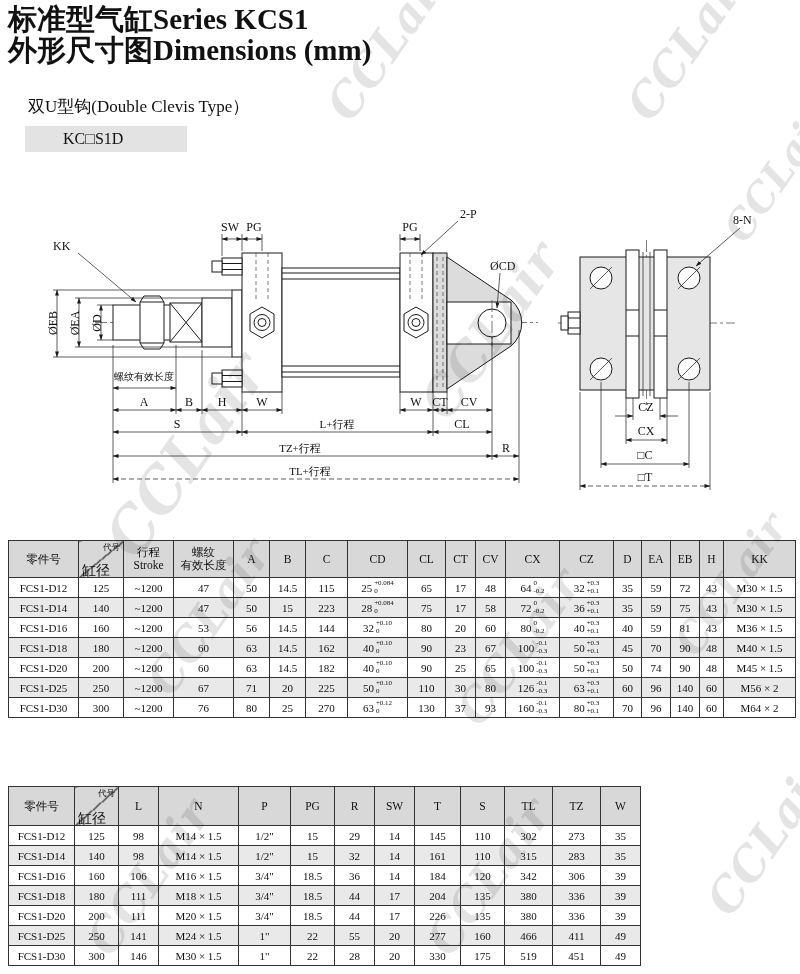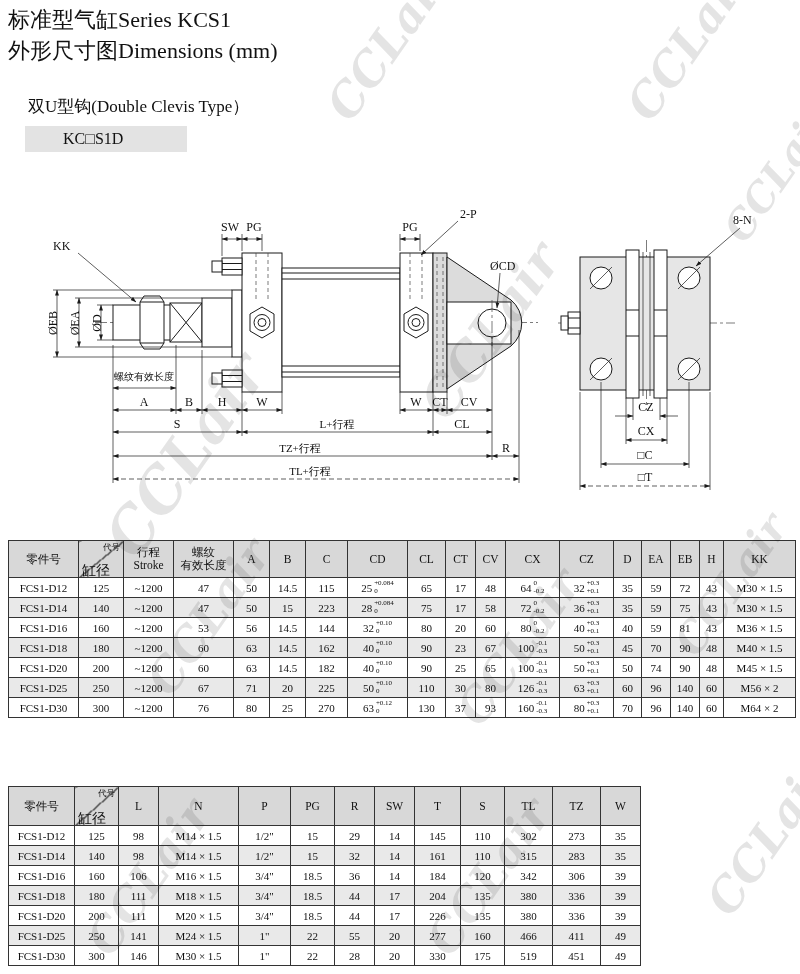--- a/index.html
+++ b/index.html
@@ -1,18 +1,18 @@
 <!DOCTYPE html>
 <html><head>
 <meta charset="utf-8">
 <style>
   html,body{margin:0;padding:0;background:#fff;}
   #page{position:relative;width:800px;height:974px;background:#fff;overflow:hidden;
         font-family:"Liberation Serif","DejaVu Serif",serif;color:#111;}
-  .title{position:absolute;left:8px;top:4px;font-size:22px;line-height:31px;}
+  .title{position:absolute;left:8px;top:4px;font-size:29px;line-height:31px;font-weight:bold;}
   .subtitle{position:absolute;left:28px;top:95px;font-size:17px;text-align:center;}
   .badge{position:absolute;left:25px;top:126px;width:162px;height:26px;background:#e3e3e3;
          font-size:16px;line-height:26px;padding-left:38px;box-sizing:border-box;}
   .drawing{position:absolute;left:0;top:185px;}
   table{position:absolute;border-collapse:collapse;table-layout:fixed;font-size:11px;background:#fff;border:1.6px solid #222;}
   #t1{left:8px;top:540px;width:787px;}
   #t2{left:8px;top:786px;width:632px;}
   th,td{border:1px solid #333;text-align:center;padding:0 1px;overflow:hidden;white-space:nowrap;}
   th{background:#d8d8d8;font-weight:normal;height:36px;font-size:11.5px;line-height:13px;}
   #t2 th{height:38px;}

